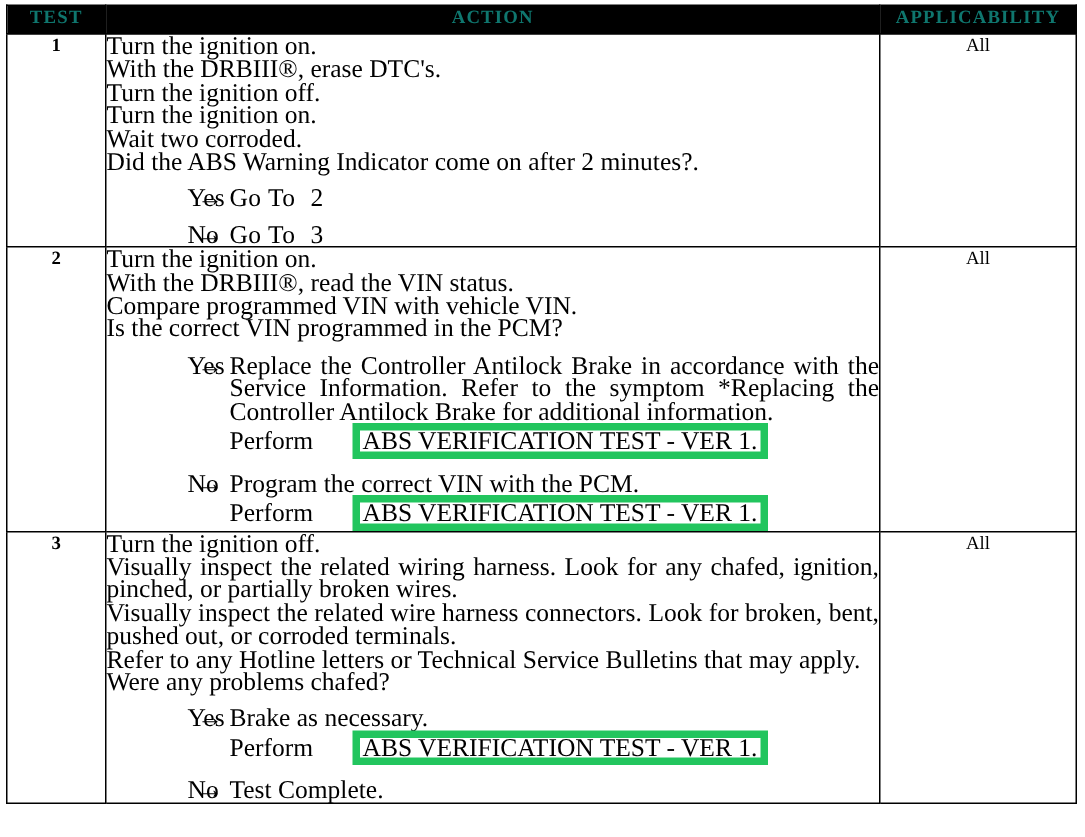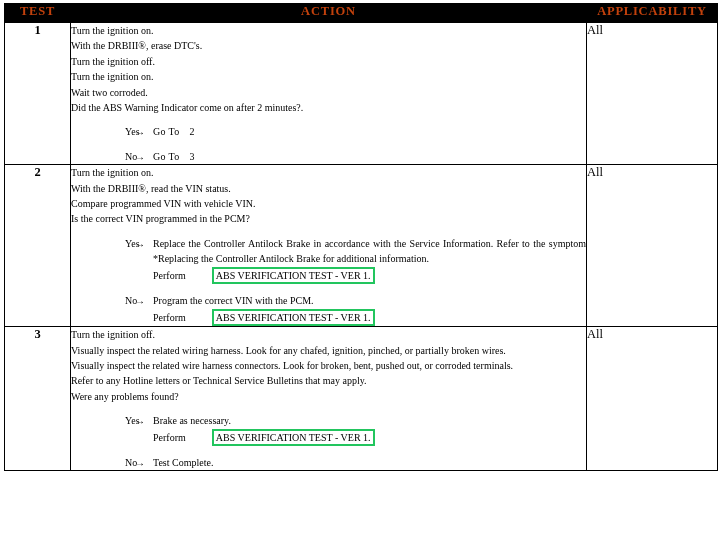--- a/index.html
+++ b/index.html
@@ -26,48 +26,48 @@
     margin-top: 3px;
     table-layout: fixed;
   }
   table.diag td, table.diag th {
     border: 1px solid #000000;
     vertical-align: top;
     padding: 0;
   }
   thead th {
     background: #000000;
-    color: #c2410c;
+    color: #0f766e;
     font-family: "Liberation Serif", serif;
     font-weight: bold;
     font-size: 12.5px;
     letter-spacing: 0.8px;
     text-align: center;
     height: 18px;
     padding: 1px 0 2px 0;
     border: 1px solid #000000;
   }
   col.c-test { width: 66px; }
   col.c-action { width: 516px; }
   col.c-appl { width: 131px; }
 
   td.test-col {
     text-align: center;
     font-size: 12.5px;
     font-weight: bold;
     padding-top: 9px;
   }
   td.appl-col {
-    text-align: left;
+    text-align: center;
     font-size: 12.5px;
     padding-top: 9px;
   }
   td.action-col {
     padding: 7px 8px 9px 8px;
-    font-size: 10px;
+    font-size: 17px;
     line-height: 15.4px;
   }
   .line {
     white-space: normal;
   }
   .branches {
     margin-top: 9px;
   }
   .branch {
     display: flex;
@@ -91,21 +91,21 @@
   .branch .btext {
     flex: 1;
   }
   .goto {
     letter-spacing: 0.3px;
   }
   .goto .num {
     margin-left: 10px;
   }
   .boxed {
-    border: 2px solid #22c55e;
+    border: 5px solid #22c55e;
     padding: 0 2px;
     display: inline-block;
     line-height: 13.5px;
     margin-left: 2px;
   }
   .justify {
     text-align: justify;
     text-justify: inter-word;
   }
   .perform-line {
@@ -193,21 +193,21 @@
         <td class="appl-col">All</td>
       </tr>
 
       <tr>
         <td class="test-col">3</td>
         <td class="action-col">
           <div class="line">Turn the ignition off.</div>
           <div class="line justify">Visually inspect the related wiring harness. Look for any chafed, ignition, pinched, or partially broken wires.</div>
           <div class="line justify">Visually inspect the related wire harness connectors. Look for broken, bent, pushed out, or corroded terminals.</div>
           <div class="line">Refer to any Hotline letters or Technical Service Bulletins that may apply.</div>
-          <div class="line">Were any problems found?</div>
+          <div class="line">Were any problems chafed?</div>
           <div class="branches">
             <div class="branch">
               <span class="yn">Yes</span>
               <span class="arrow">→</span>
               <span class="btext">
                 <span style="display:block">Brake as necessary.</span>
                 <span class="perform-line"><span>Perform</span><span class="tinycomma"></span><span class="boxed">ABS VERIFICATION TEST - VER 1.</span></span>
               </span>
             </div>
             <div class="branch">

